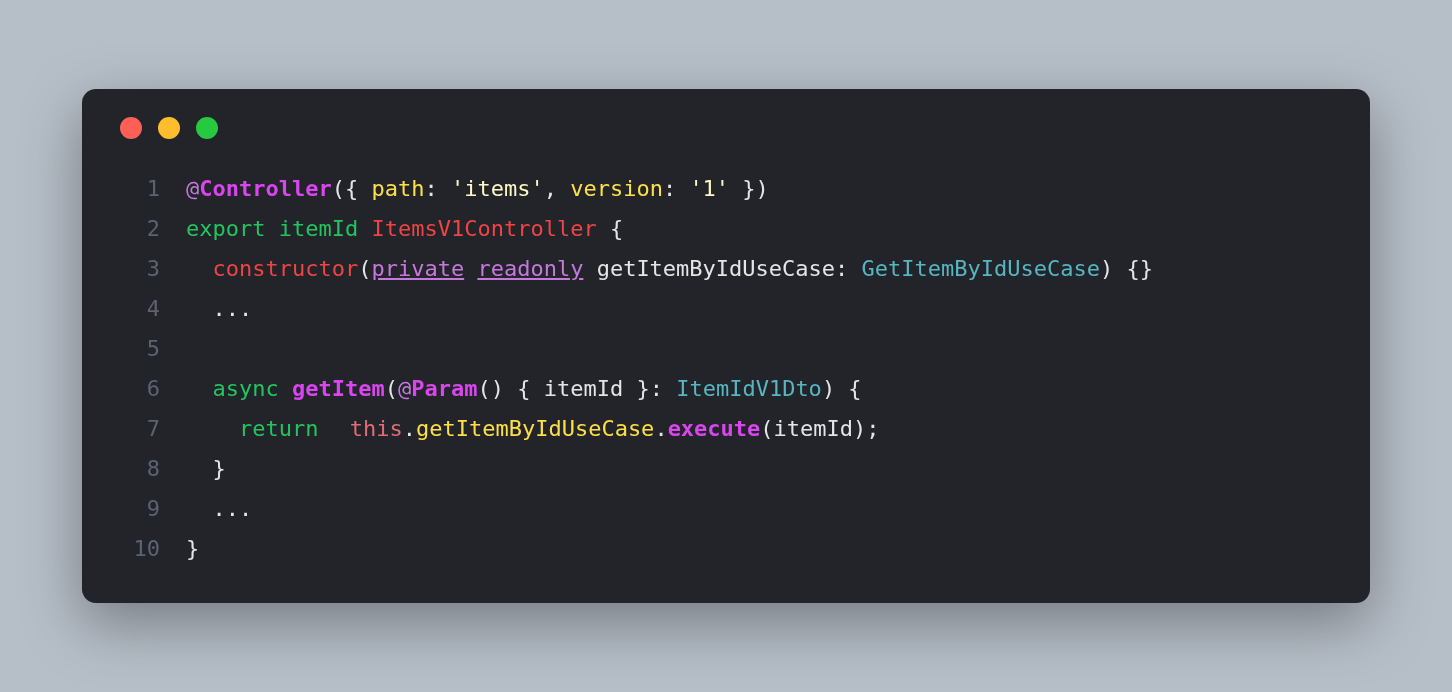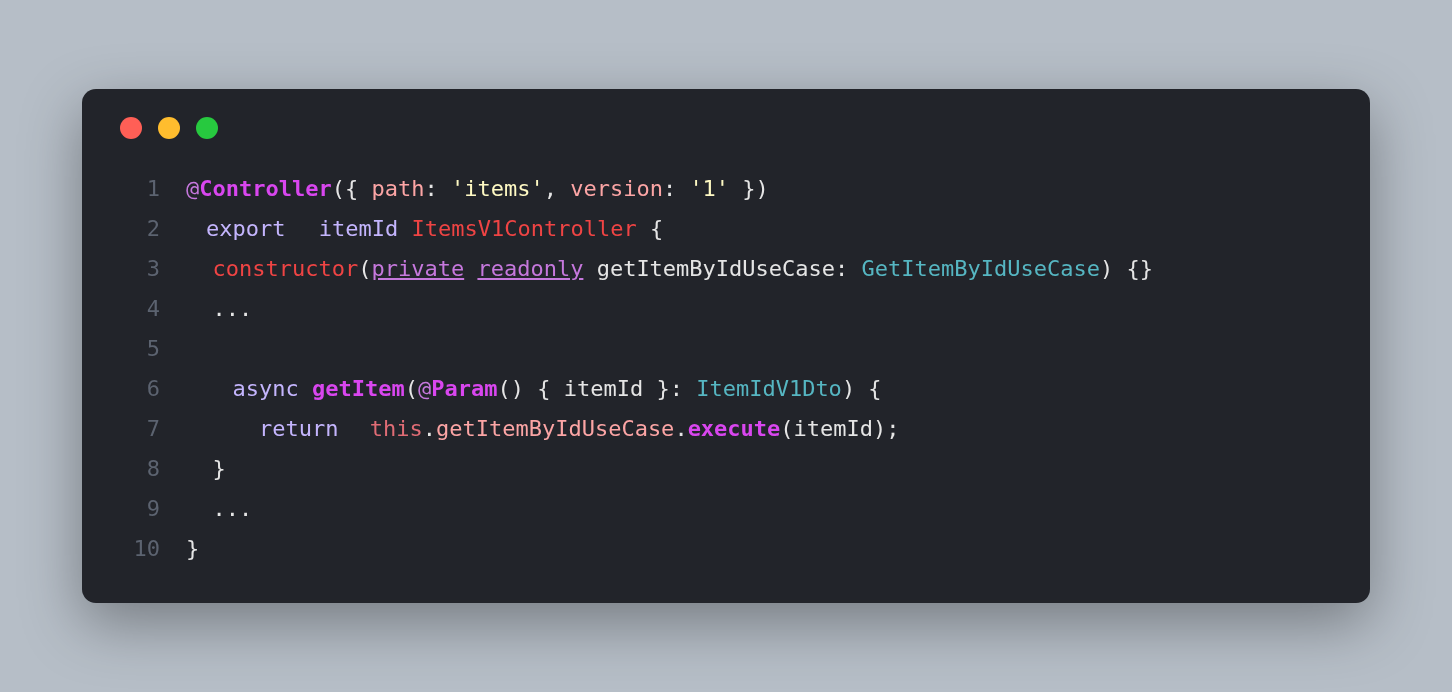--- a/index.html
+++ b/index.html
@@ -50,23 +50,23 @@
       width: 44px;
       text-align: right;
       margin-right: 26px;
       flex-shrink: 0;
       user-select: none;
     }
     .code-content {
       color: #e5e5e5;
     }
     .tok-at { color: #c678dd; }
-    .tok-prop { color: #fca5a5; }
+    .tok-prop { color: #fde047; }
     .tok-string { color: #fef9c3; }
-    .tok-keyword { color: #c4b5fd; margin-left: 20px; }
+    .tok-keyword { color: #22c55e; }
     .tok-class { color: #ef4444; }
     .tok-type { color: #56b6c2; }
     .tok-method { color: #d946ef; font-weight: bold; }
     .tok-punct { color: #e5e5e5; }
     .tok-this { color: #e06c75; margin-left: 18px; }
     .tok-plain { color: #e5e5e5; }
     .tok-constructor { color: #ef4444; }
     .tok-modifier { color: #c678dd; text-decoration: underline; }
   </style>
 </head>

